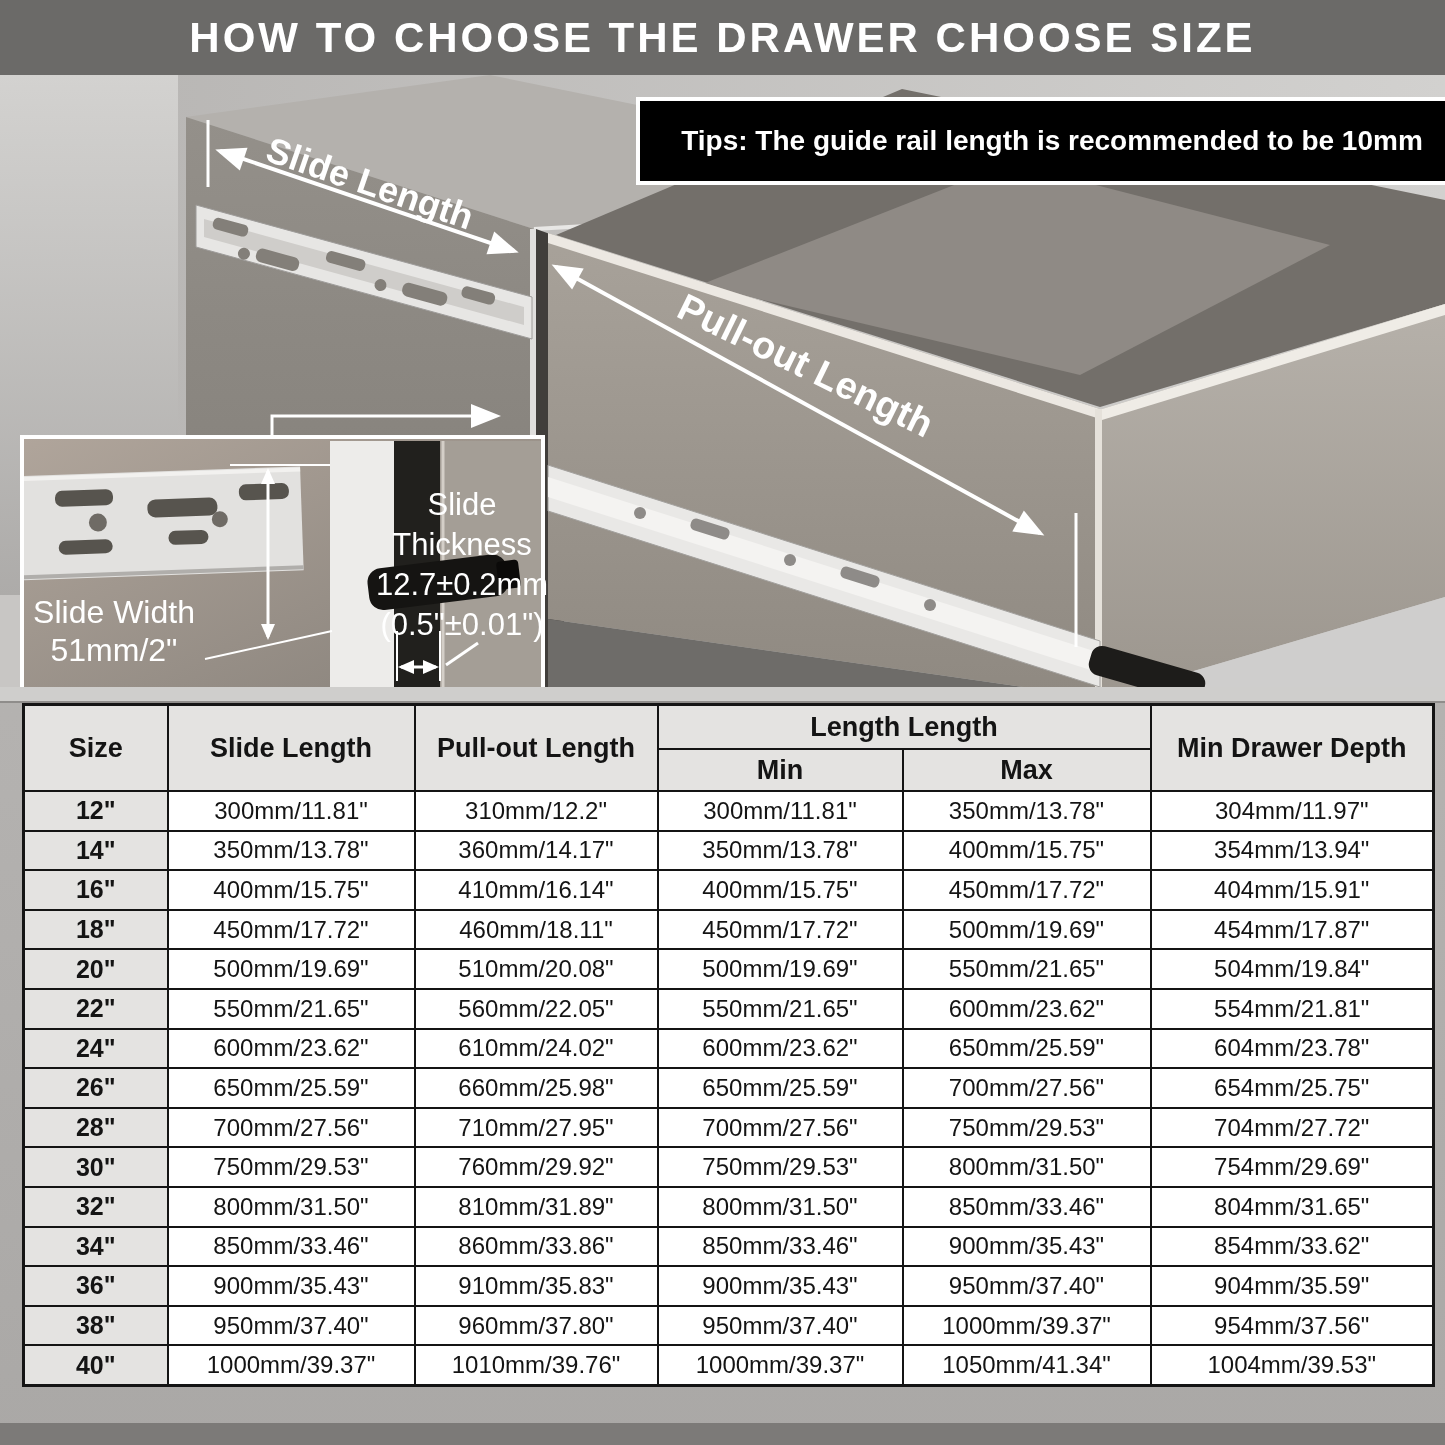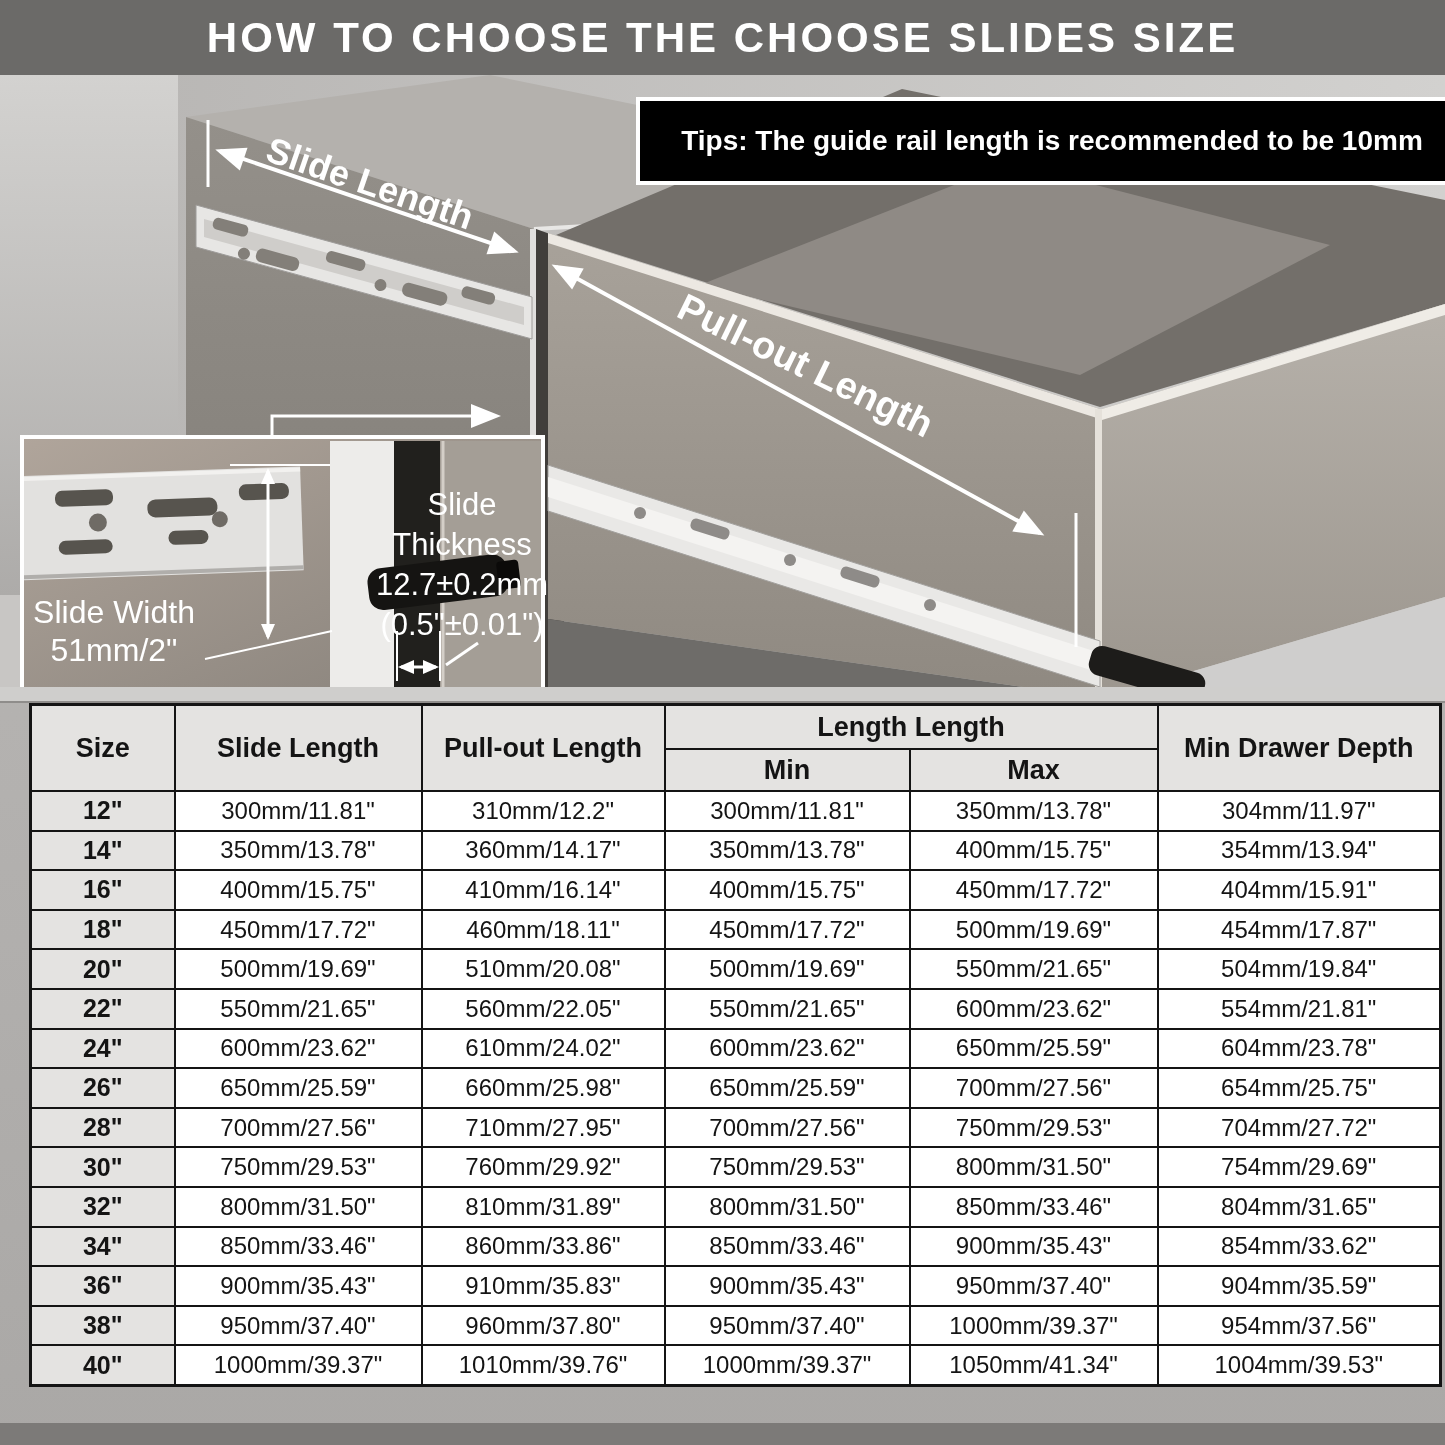--- a/index.html
+++ b/index.html
@@ -7,40 +7,40 @@
         background:linear-gradient(180deg,#bdbbb9 0%,#b3b1af 55%,#aaa8a6 100%);
         font-family:"Liberation Sans",sans-serif;}
   .title-bar{position:absolute;left:0;top:0;width:1445px;height:75px;background:#6b6a68;
              display:flex;align-items:center;justify-content:center;}
   .title-bar h1{margin:0;color:#ffffff;font-size:42px;font-weight:bold;letter-spacing:3px;white-space:nowrap;}
   .scene{position:absolute;left:0;top:75px;width:1445px;height:628px;}
   .tips-box{position:absolute;left:608px;top:97px;width:832px;height:88px;box-sizing:border-box;
             background:#000;border:4px solid #fff;display:flex;flex-direction:column;
             align-items:center;justify-content:center;z-index:5;margin-left:28px;}
   .tips-box div{color:#fff;font-weight:bold;font-size:28px;line-height:1.35;white-space:nowrap;}
-  .table-wrap{position:absolute;left:29px;top:703px;width:1158px;z-index:4;}
+  .table-wrap{position:absolute;left:22px;top:703px;width:1158px;z-index:4;}
   table.spec{border-collapse:collapse;width:1410px;table-layout:fixed;background:#fff;
              border:3px solid #141414;}
   table.spec th,table.spec td{border:2px solid #141414;text-align:center;vertical-align:middle;
              color:#141414;padding:0;overflow:hidden;}
   table.spec th{background:#e4e3e1;font-size:27px;font-weight:bold;}
   table.spec thead tr.h1 th{height:42px;}
   table.spec thead tr.h2 th{height:40px;}
   table.spec td{height:37.6px;font-size:24px;font-weight:normal;background:#ffffff;}
   table.spec td.size-col{background:#e4e3e1;font-weight:bold;font-size:25px;}
   .bottom-strip{position:absolute;left:0;top:1423px;width:1445px;height:22px;background:#7c7a78;}
   .svgtext{fill:#ffffff;}
 </style>
 </head>
 <body>
 
 <div class="page">
 
   <div class="title-bar">
-    <h1>HOW TO CHOOSE THE CHOOSE SLIDES SIZE</h1>
+    <h1>HOW TO CHOOSE THE DRAWER CHOOSE SIZE</h1>
   </div>
 
   <div class="scene">
   <svg width="1445" height="628" viewBox="0 0 1445 628">
     <defs>
       <linearGradient id="gBg" x1="0" y1="0" x2="1" y2="0">
         <stop offset="0" stop-color="#b6b4b2"></stop>
             <stop offset="1" stop-color="#d2d1cf"></stop>
       </linearGradient>
       <linearGradient id="gWall" x1="0" y1="0" x2="0" y2="1">

